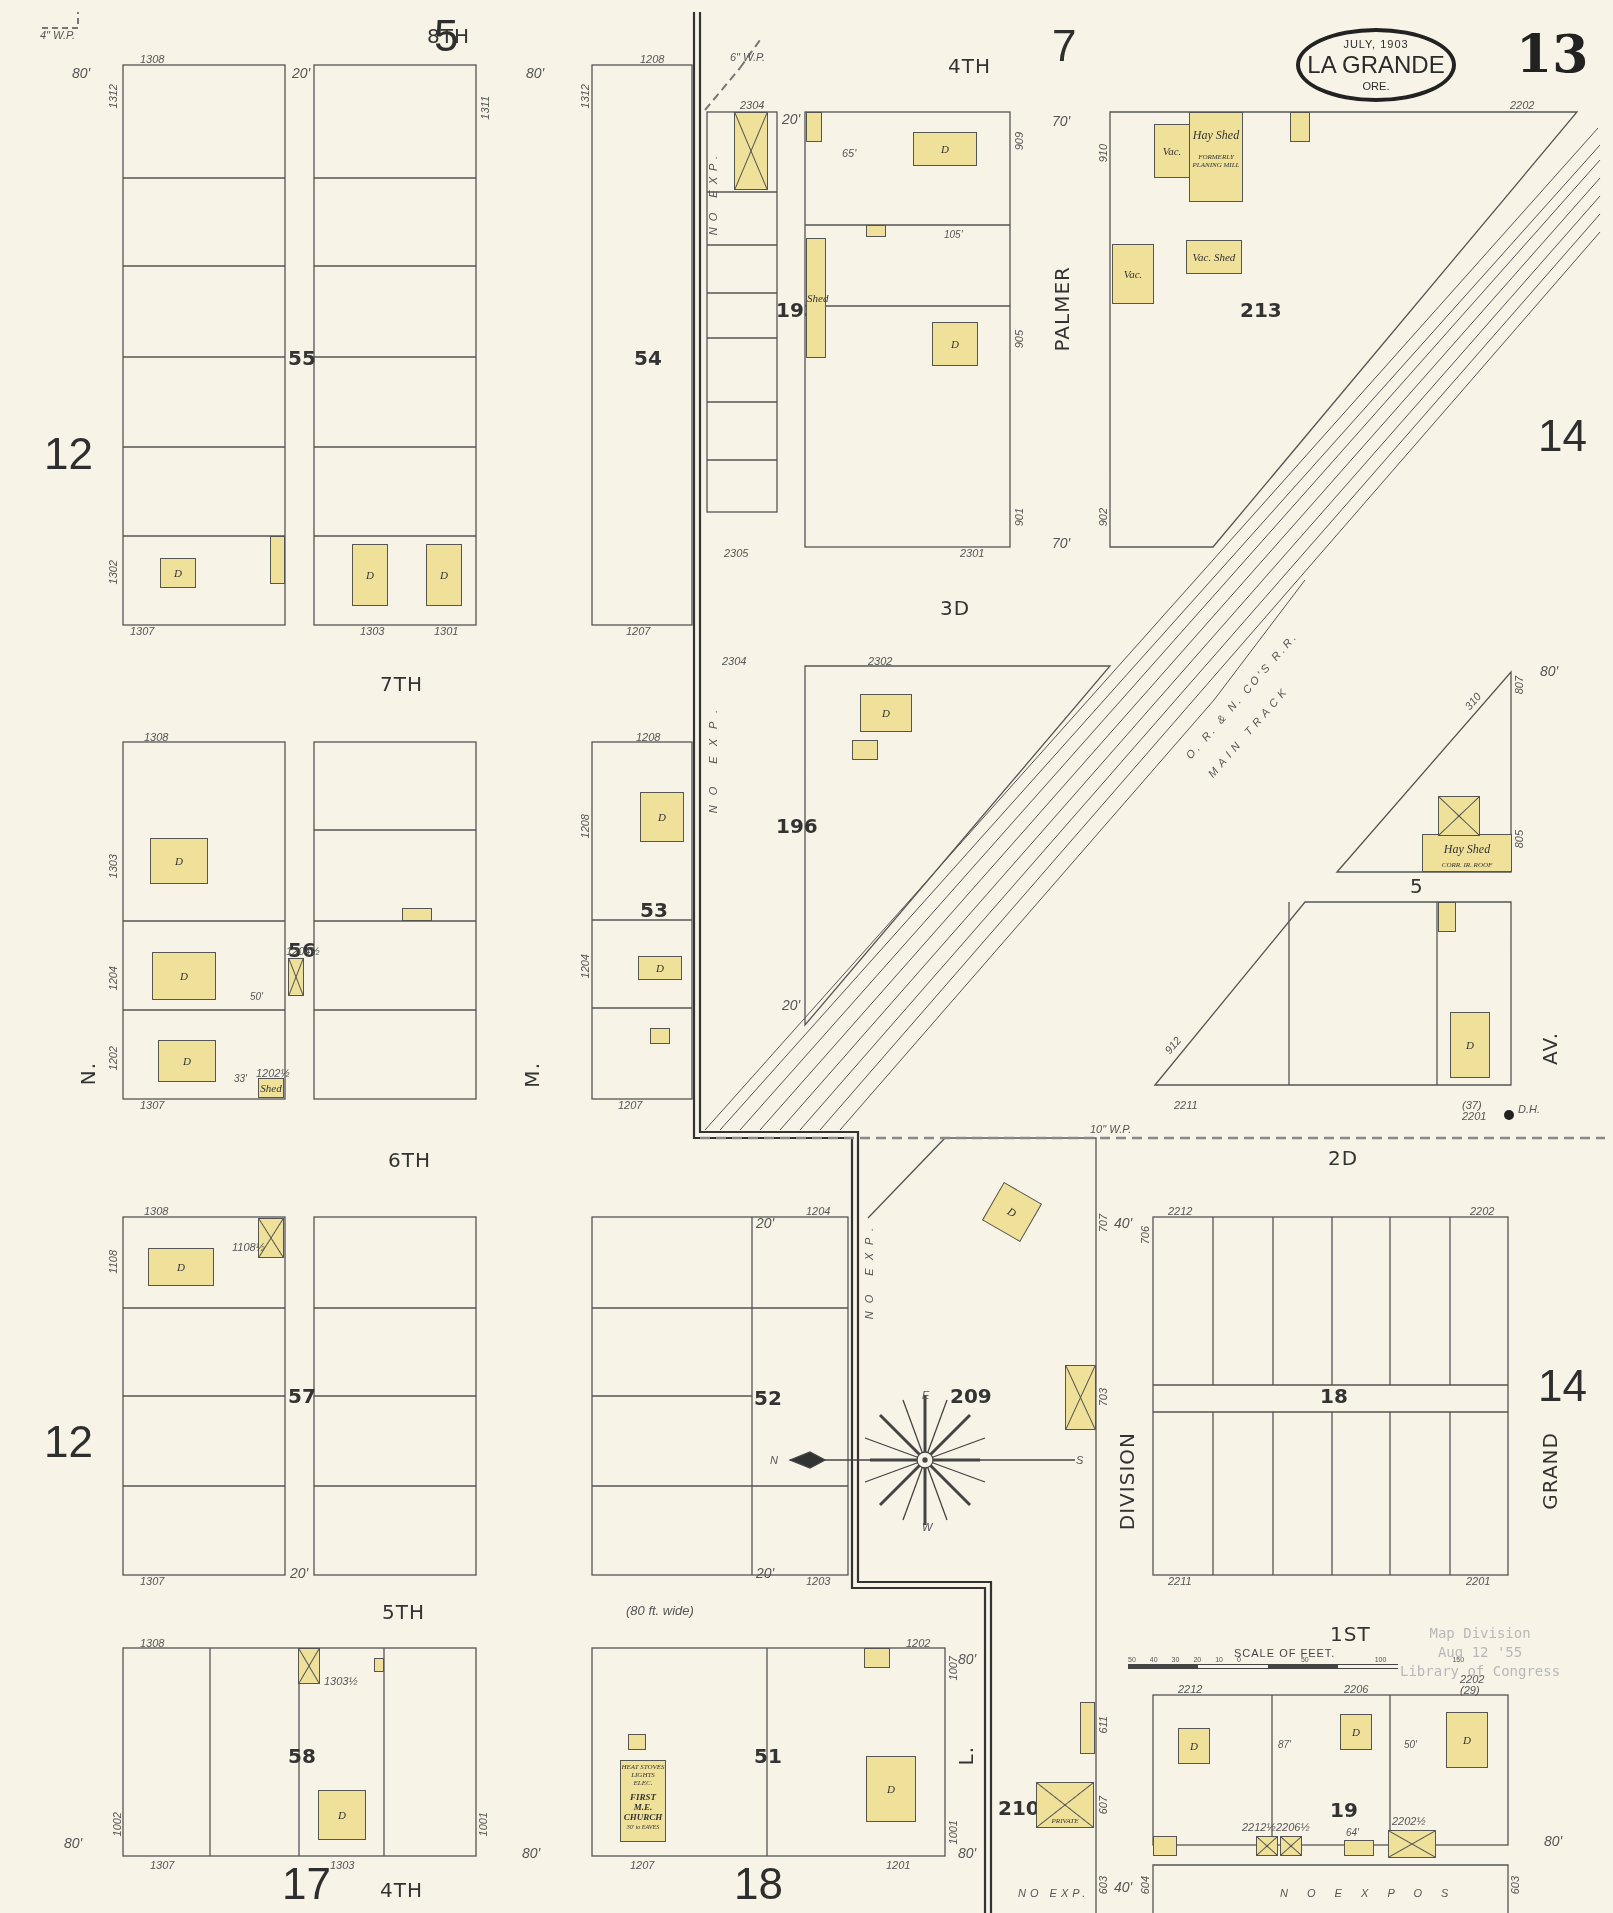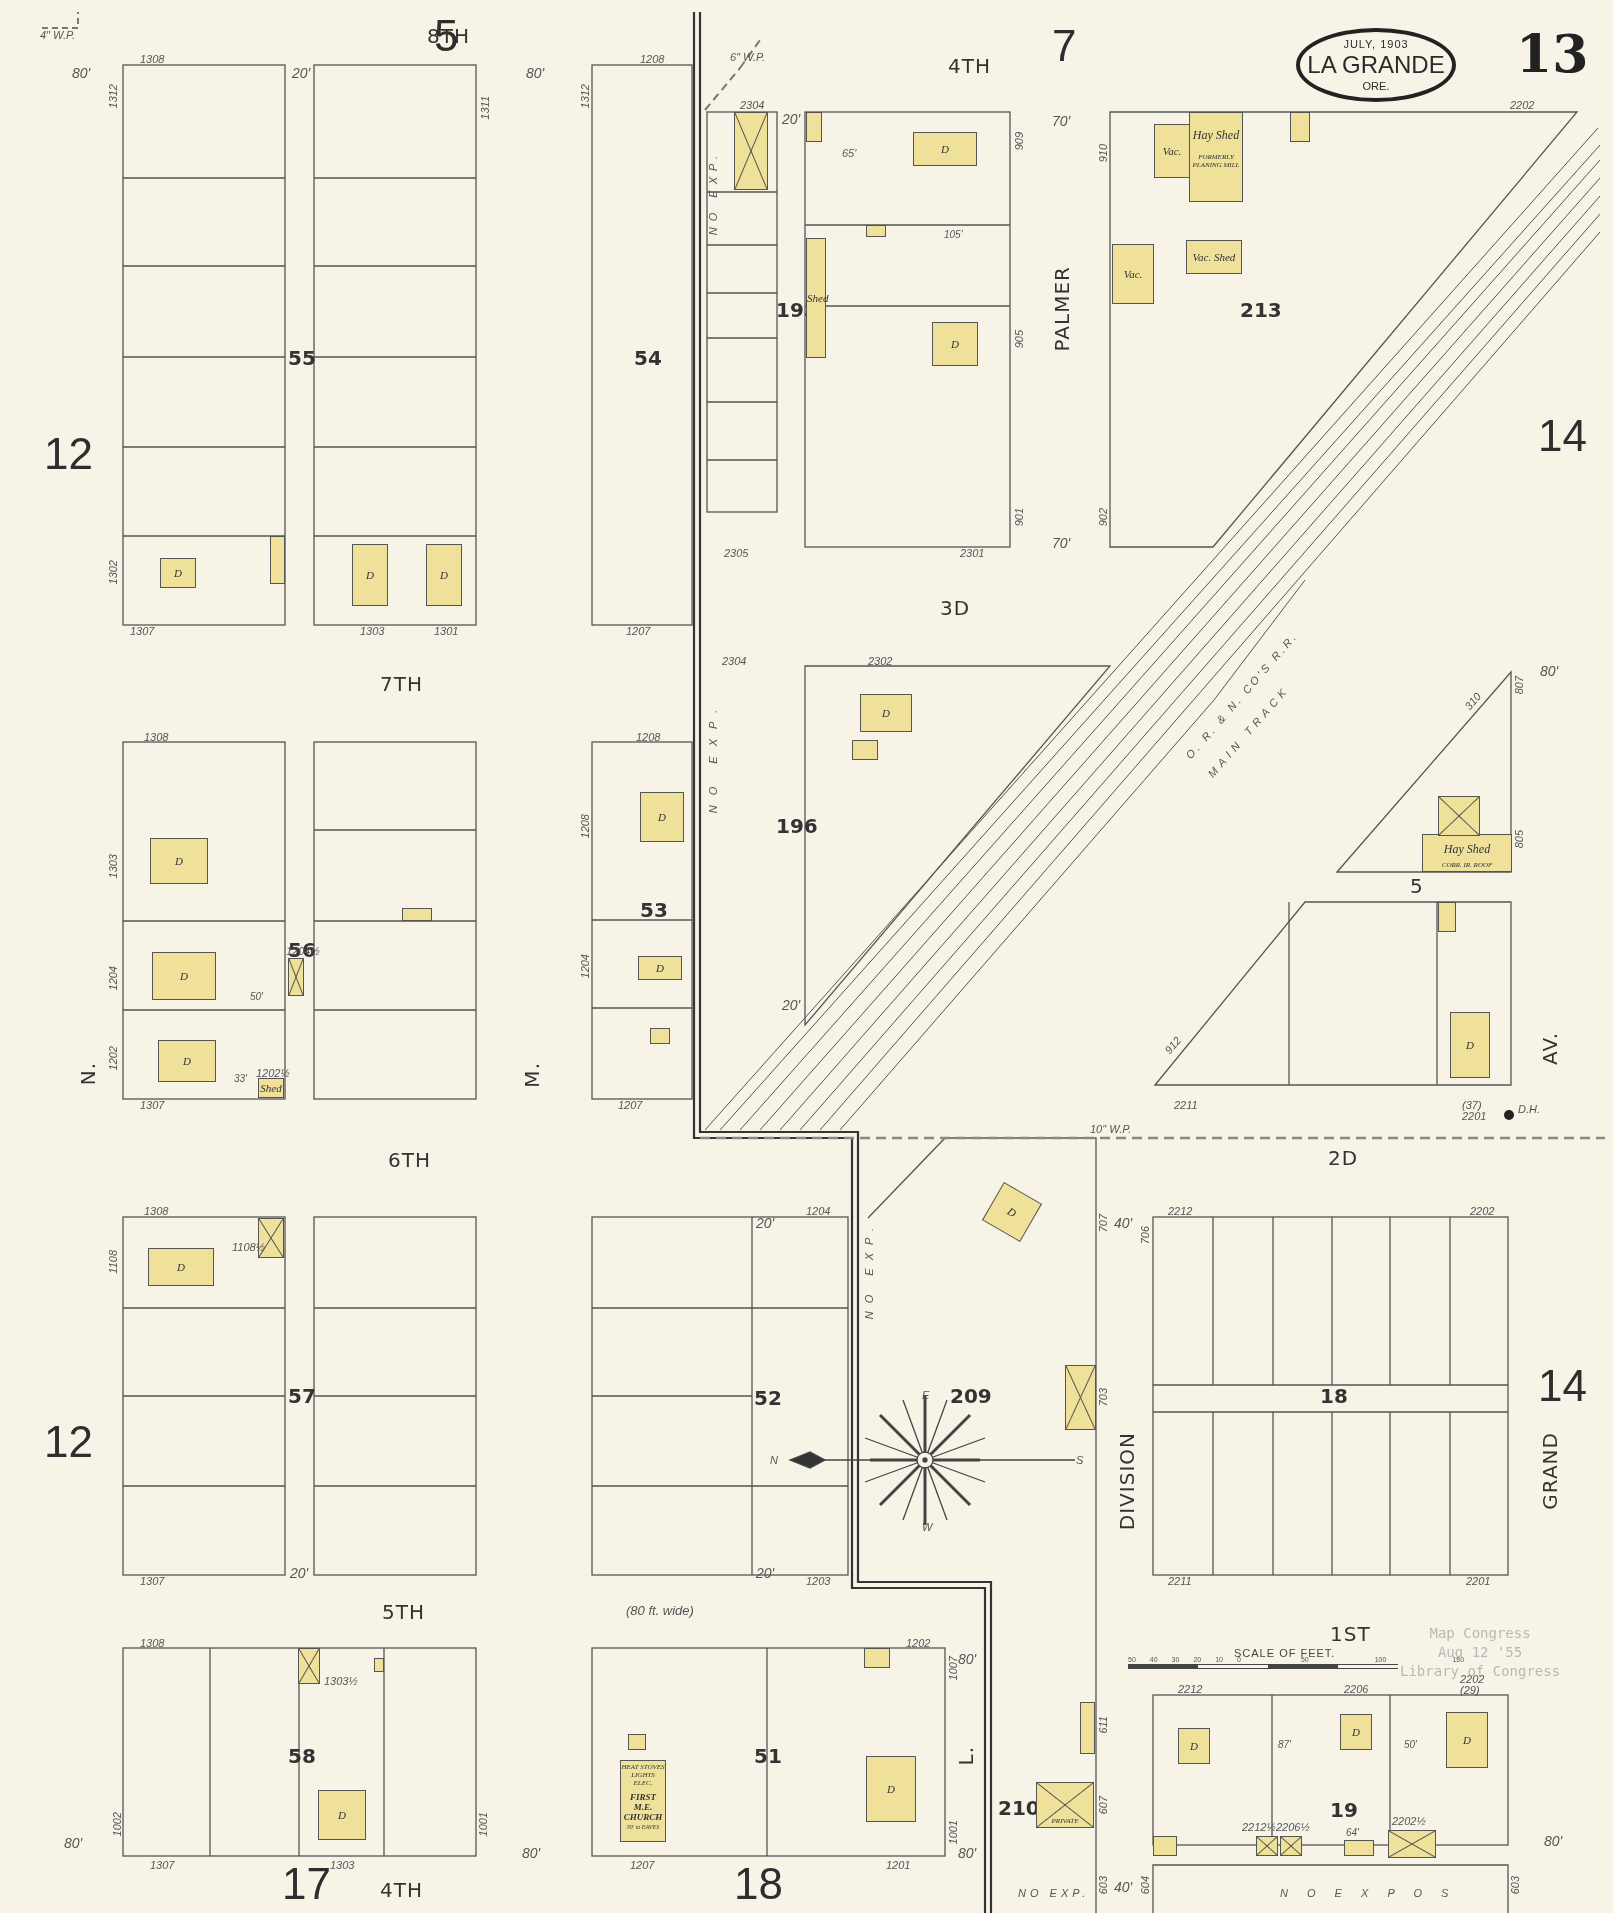--- a/index.html
+++ b/index.html
@@ -445,17 +445,17 @@
       <span style="margin-left:52px">100</span>
       <span style="margin-left:52px">150</span>
   </div>
 
   <div class="lbl addr" style="left:770px;top:1455px;">N</div>
   <div class="lbl addr" style="left:1076px;top:1455px;">S</div>
   <div class="lbl addr" style="left:922px;top:1390px;">E</div>
   <div class="lbl addr" style="left:922px;top:1522px;">W</div>
 
   <div class="stamp" style="left:1400px;top:1624px;">
-    <div>Map Congress</div>
+    <div>Map Division</div>
     <div>Aug 12 '55</div>
     <div>Library of Congress</div>
   </div>
 </div>
 
 </body></html>

